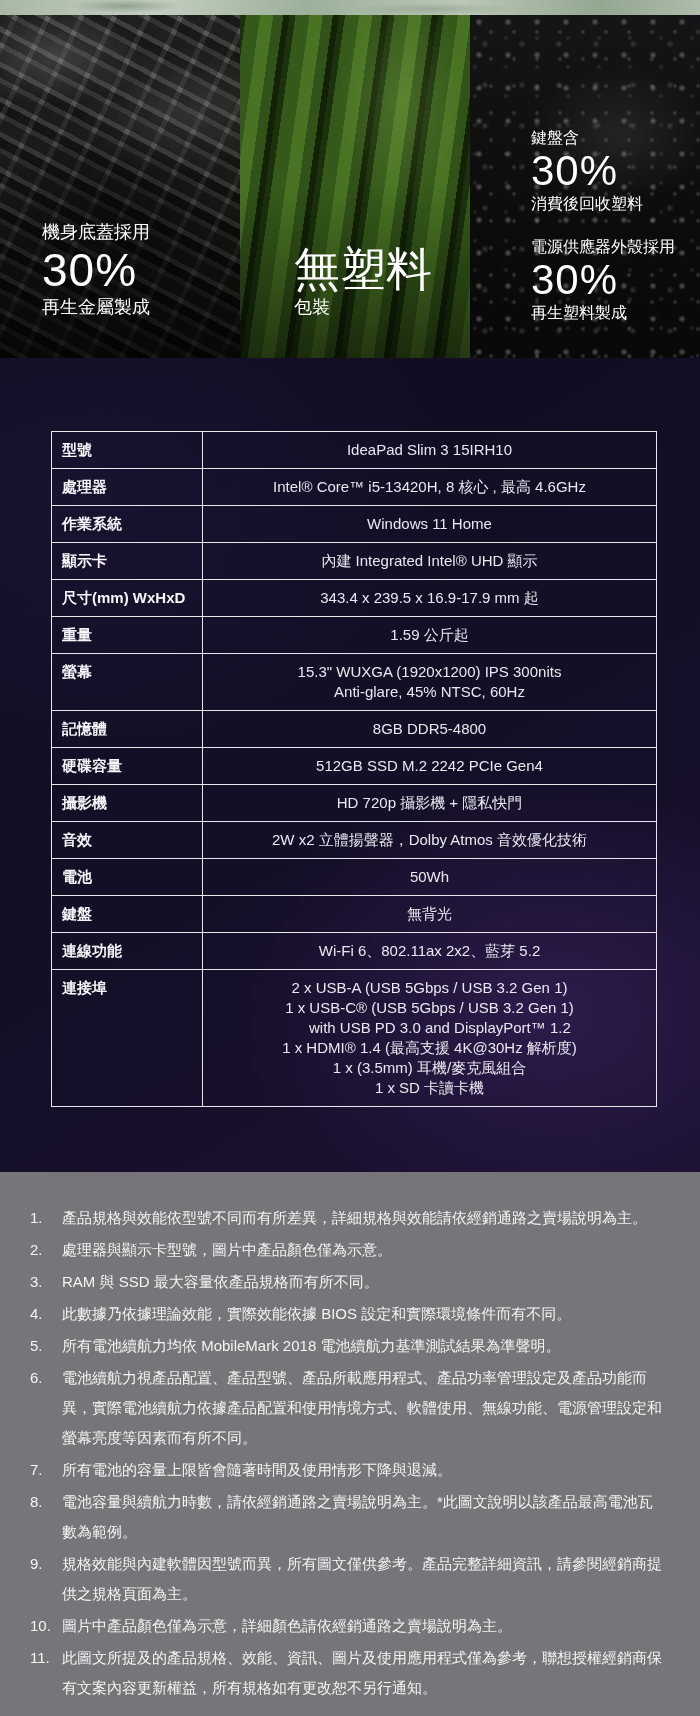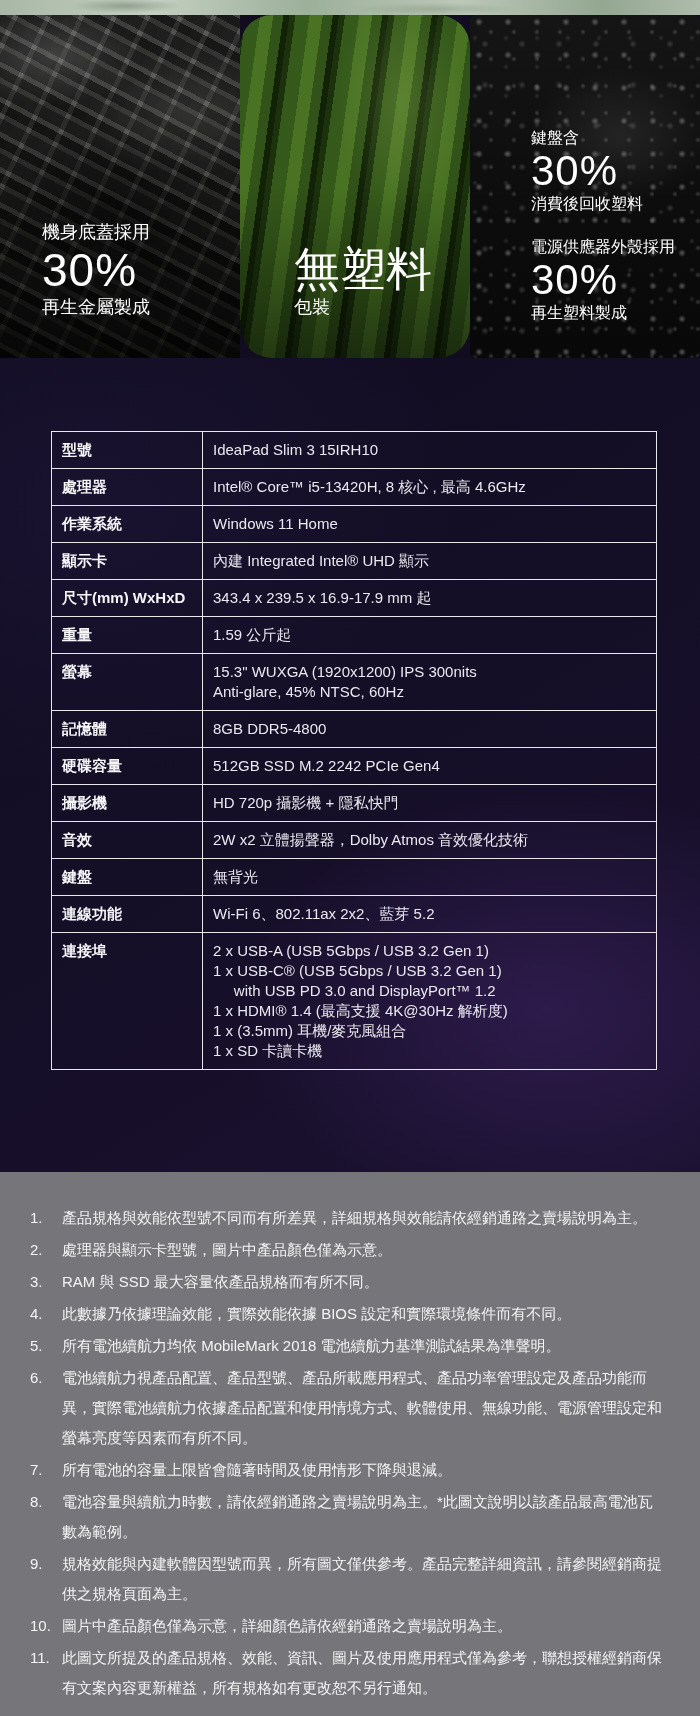--- a/index.html
+++ b/index.html
@@ -32,21 +32,20 @@
     padding-left: 10px;
   }
   .panel-bamboo{
     background-color:#2b4816;
     background-image:
       linear-gradient(0deg, rgba(0,0,0,.55), rgba(0,0,0,.08) 50%),
       radial-gradient(ellipse 90px 160px at 70% 25%, rgba(190,220,120,.18), transparent 70%),
       repeating-linear-gradient(98deg, #1d360e 0 6px, #3a611c 6px 20px, #4f7d26 20px 33px, #35591a 33px 43px, #142507 43px 49px),
       repeating-linear-gradient(14deg, rgba(0,0,0,.28) 0 26px, transparent 26px 68px),
       linear-gradient(135deg,#3f6a1f,#24420f);
-    border-radius: 32px;
   }
   .panel-pellets{
     background-color:#0c0c0c;
     background-image:
       radial-gradient(circle 3px at 9px 7px, rgba(165,165,165,.5), transparent 4px),
       radial-gradient(circle 2px at 21px 17px, rgba(120,120,120,.45), transparent 3px),
       radial-gradient(circle 2px at 5px 23px, rgba(90,90,90,.4), transparent 3px),
       radial-gradient(circle 3px at 15px 29px, rgba(140,140,140,.32), transparent 4px),
       radial-gradient(ellipse 120px 90px at 65% 35%, rgba(55,55,55,.5), transparent 75%),
       linear-gradient(180deg,#151515 0%,#0c0c0c 60%,#080808 100%);
@@ -71,21 +70,21 @@
       radial-gradient(ellipse 430px 310px at 78% 80%, rgba(104,58,164,.26), transparent 72%),
       radial-gradient(ellipse 520px 390px at 12% 18%, rgba(52,42,104,.18), transparent 72%),
       linear-gradient(150deg,#120d22 0%,#140e26 45%,#1b1130 100%);
   }
   table.spec{border-collapse:collapse;width:606px;table-layout:fixed;}
   table.spec td{
     border:1px solid #e8e7ec;vertical-align:top;
     font-size:15px;line-height:20px;padding:8px 10px;
   }
   td.lbl{width:151px;box-sizing:border-box;padding-left:11px;font-weight:700;color:#f6f5f8;}
-  td.val{padding-left:13px;color:#eae8ef;white-space:pre-wrap;}
+  td.val{padding-left:13px;color:#eae8ef;white-space:pre-wrap;text-align:center;}
   
   .notes-section{
     height:544px;box-sizing:border-box;background:#767579;
     padding:31px 36px 0 30px;
   }
   ol.notes{list-style:none;margin:0;padding:0;}
   ol.notes li{
     position:relative;padding-left:32px;margin-bottom:2px;
     font-size:15px;line-height:30px;color:#f4f4f5;
   }
@@ -169,20 +168,24 @@
           <td class="lbl">硬碟容量</td>
           <td class="val">512GB SSD M.2 2242 PCIe Gen4</td>
         </tr>
       <tr>
           <td class="lbl">攝影機</td>
           <td class="val">HD 720p 攝影機 + 隱私快門</td>
         </tr>
       <tr>
           <td class="lbl">音效</td>
           <td class="val">2W x2 立體揚聲器，Dolby Atmos 音效優化技術</td>
+        </tr>
+      <tr>
+          <td class="lbl">電池</td>
+          <td class="val">50Wh</td>
         </tr>
       <tr>
           <td class="lbl">鍵盤</td>
           <td class="val">無背光</td>
         </tr>
       <tr>
           <td class="lbl">連線功能</td>
           <td class="val">Wi-Fi 6、802.11ax 2x2、藍芽 5.2</td>
         </tr>
       <tr>

